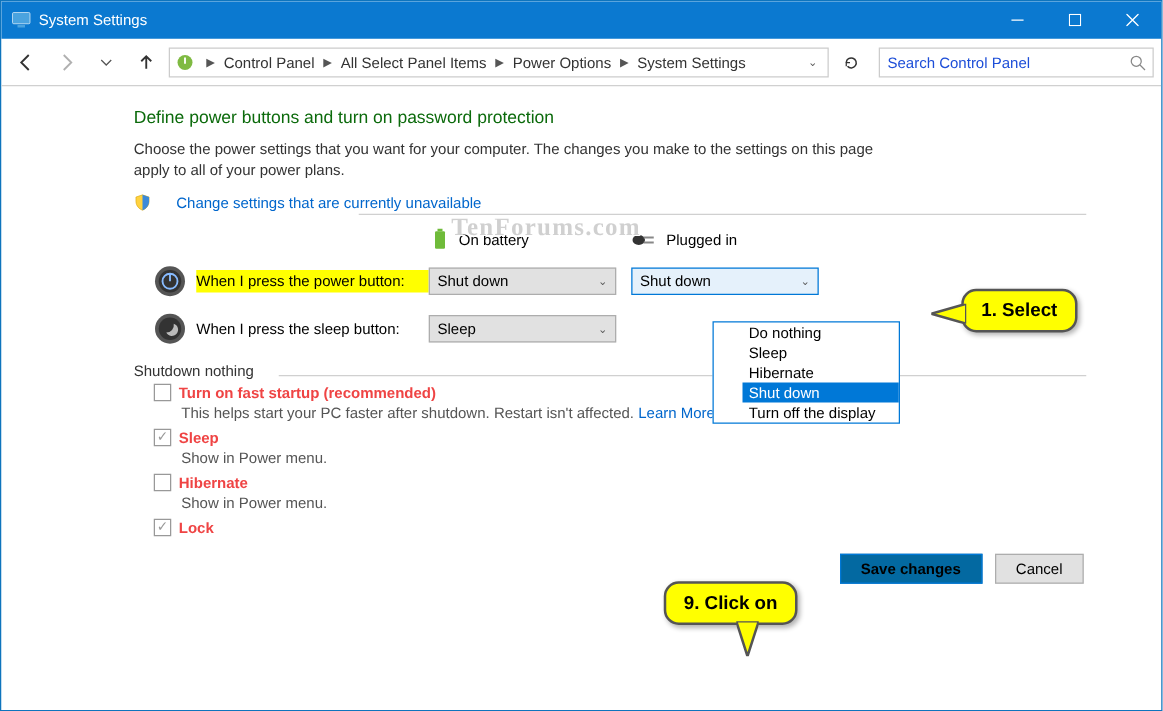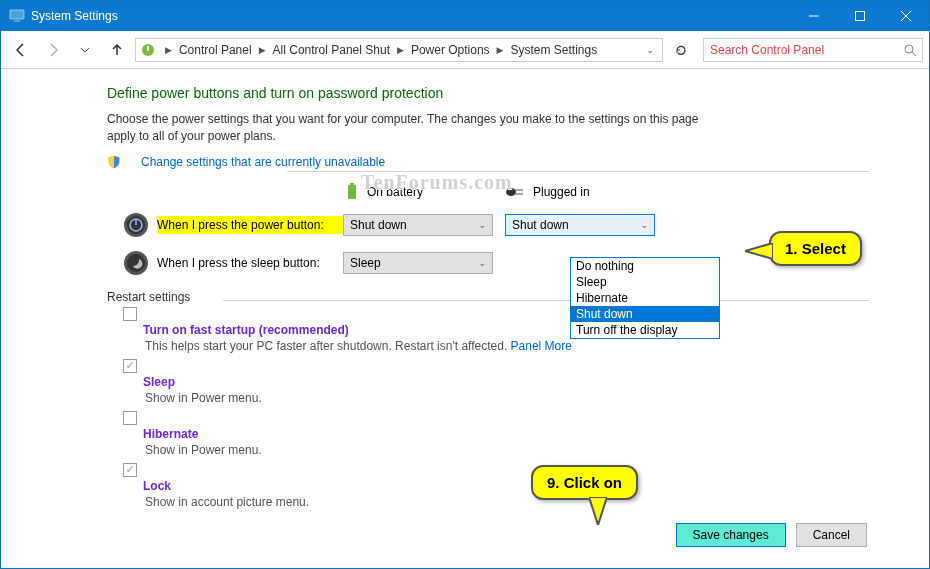--- a/index.html
+++ b/index.html
@@ -12,21 +12,21 @@
 .titlebar .winbtn { width: 46px; height: 30px; display: flex; align-items: center; justify-content: center; color: #fff; }
 
 
 .navbar { height: 38px; border-bottom: 1px solid #d0d0d0; display: flex; align-items: center; padding: 0 6px; gap: 4px; font-size: 12px; color: #333; }
 .navbtn { width: 28px; height: 28px; display: flex; align-items: center; justify-content: center; border-radius: 2px; }
 .navbtn.disabled svg path { stroke: #b0b0b0; }
 .breadcrumb { flex: 1; display: flex; align-items: center; height: 24px; border: 1px solid #ccc; padding: 0 4px; background: #fff; }
 .breadcrumb .bicon { width: 16px; height: 16px; margin-right: 4px; }
 .breadcrumb .sep { padding: 0 5px; color: #555; font-size: 9px; }
 .breadcrumb .crumb { padding: 2px 2px; }
-.search { width: 220px; height: 24px; border: 1px solid #ccc; margin-left: 4px; padding: 0 6px; font-size: 12px; color: #ef4444; display: flex; align-items: center; position: relative; }
+.search { width: 220px; height: 24px; border: 1px solid #ccc; margin-left: 4px; padding: 0 6px; font-size: 12px; color: #1d4ed8; display: flex; align-items: center; position: relative; }
 .search .sicon { position: absolute; right: 5px; top: 4px; }
 
 
 .content { padding: 16px 60px 10px 106px; position: relative; }
 h1 { color: #0b6a0b; font-size: 14px; font-weight: 400; margin-bottom: 10px; }
 .desc { font-size: 12px; color: #333; line-height: 1.4; margin-bottom: 10px; max-width: 600px; }
 .linkrow { display: flex; align-items: center; gap: 20px; margin-bottom: 14px; }
 .linkrow a { color: #0066cc; font-size: 12px; text-decoration: none; }
 .shield { width: 14px; height: 14px; }
 
@@ -36,36 +36,36 @@
 .colheaders .col { width: 160px; display: flex; align-items: center; gap: 6px; font-size: 12px; }
 
 .row { display: flex; align-items: center; margin-bottom: 12px; margin-left: 16px; }
 .row .iconcirc { width: 26px; height: 26px; margin-right: 8px; }
 .row .label { width: 186px; font-size: 12px; position: relative; }
 .row .label.hl { background: #ffff00; padding: 2px 0; }
 .row .combo { width: 150px; height: 22px; border: 1px solid #adadad; background: #e1e1e1; font-size: 12px; padding: 0 6px; display: flex; align-items: center; justify-content: space-between; margin-right: 12px; position: relative; }
 .row .combo.open { background: #e5f1fb; border-color: #0078d7; }
 .row .combo .chev { font-size: 9px; color: #555; }
 
-.dropdown { position: absolute; top: 256px; left: 569px; width: 150px; border: 1px solid #0078d7; background: #fff; font-size: 12px; z-index: 5; }
+.dropdown { position: absolute; top: 256px; left: 569px; width: 150px; border: 1px solid #0078d7; background: #fff; font-size: 12px; z-index: 5; padding-left: 23px; }
 .dropdown .opt { padding: 1px 5px; }
 .dropdown .opt.sel { background: #0078d7; color: #fff; }
 
 .hr { border: none; border-top: 1px solid #d0d0d0; margin-left: 116px; }
 
 .shutdown { margin-left: 16px; font-size: 12px; color: #333; }
 .shutdown .item { margin: 6px 0 2px 0; display: flex; align-items: flex-start; gap: 6px; }
 .shutdown .sub { margin-left: 22px; color: #555; margin-bottom: 4px; }
 .chk { width: 14px; height: 14px; border: 1px solid #999; background: #fff; display: inline-flex; align-items: center; justify-content: center; color: #999; font-size: 11px; }
-.shutdown .bold { font-weight: 600; color: #6d28d9; margin-top: 16px; }
+.shutdown .bold { font-weight: 600; color: #ef4444; }
 .shutdown .learn { color: #0066cc; text-decoration: none; }
 
 .buttons { display: flex; gap: 10px; justify-content: flex-end; margin-top: 14px; padding-right: 2px; }
 .btn { height: 24px; padding: 0 16px; font-size: 12px; border: 1px solid #adadad; background: #e1e1e1; display: flex; align-items: center; }
-.btn.primary { background: #5eead4; border-color: #0078d7; }
+.btn.primary { background: #0369a1; border-color: #0078d7; font-weight: bold; }
 
 
 .callout { position: absolute; background: #ffff00; border: 2px solid #555; border-radius: 12px; padding: 7px 14px; font-size: 15px; font-weight: 700; z-index: 10; box-shadow: 2px 2px 4px rgba(0,0,0,.3); }
 .callout.c1 { top: 230px; left: 768px; }
 .callout.c2 { top: 464px; left: 530px; }
 .callout .tail { position: absolute; }
 .callout.c1 .tail { left: -26px; top: 10px; }
 .callout.c2 .tail { left: 56px; bottom: -27px; }
 
 .watermark { position: absolute; top: 170px; left: 360px; font-size: 20px; color: rgba(120,120,120,.35); font-weight: 600; font-family: Georgia, serif; letter-spacing: 1px; pointer-events: none; text-shadow: 1px 1px 0 #fff, -1px -1px 0 #fff; }
@@ -119,21 +119,21 @@
       </svg>
     </div>
   <div class="breadcrumb">
     <svg class="bicon" viewBox="0 0 16 16">
         <circle cx="8" cy="8" r="6" fill="#7fba42"></circle>
         <path d="M8 4v5" stroke="#fff" stroke-width="1.5"></path>
       </svg>
     <span class="sep">▶</span>
     <span class="crumb">Control Panel</span>
       <span class="sep">▶</span>
-    <span class="crumb">All Control Panel Shut</span>
+    <span class="crumb">All Select Panel Items</span>
       <span class="sep">▶</span>
     <span class="crumb">Power Options</span>
       <span class="sep">▶</span>
     <span class="crumb">System Settings</span>
     <div style="flex:1"></div>
     <span style="font-size:9px;color:#555;padding:0 4px">⌄</span>
   </div>
   <div class="navbtn">
       <svg width="14" height="14">
         <path d="M3 7a4 4 0 1 1 1 3" fill="none" stroke="#333" stroke-width="1.2"></path>
@@ -203,44 +203,43 @@
         <circle cx="13" cy="13" r="9" fill="#333"></circle>
         <path d="M16 9a5 5 0 1 1-6 7 6 6 0 0 0 6-7z" fill="#bbb"></path>
       </svg>
     <div class="label">When I press the sleep button:</div>
     <div class="combo">
         <span>Sleep</span>
         <span class="chev">⌄</span>
       </div>
   </div>
 
-  <div class="section-label" style="margin-top:14px">Restart settings</div>
+  <div class="section-label" style="margin-top:14px">Shutdown nothing</div>
   <hr class="hr" style="margin-top:-12px;margin-bottom:6px">
 
   <div class="shutdown">
     <div class="item">
         <span class="chk"></span>
         <span class="bold">Turn on fast startup (recommended)</span>
       </div>
-    <div class="sub"><span>This helps start your PC faster after shutdown. Restart isn't affected.</span> <a href="#" class="learn">Panel More</a></div>
+    <div class="sub"><span>This helps start your PC faster after shutdown. Restart isn't affected.</span> <a href="#" class="learn">Learn More</a></div>
     <div class="item">
         <span class="chk">✓</span>
         <span class="bold">Sleep</span>
       </div>
     <div class="sub">Show in Power menu.</div>
     <div class="item">
         <span class="chk"></span>
         <span class="bold">Hibernate</span>
       </div>
     <div class="sub">Show in Power menu.</div>
     <div class="item">
         <span class="chk">✓</span>
         <span class="bold">Lock</span>
       </div>
-    <div class="sub">Show in account picture menu.</div>
   </div>
 
   <div class="buttons">
     <div class="btn primary">Save changes</div>
     <div class="btn">Cancel</div>
   </div>
 </div>
 
 <div class="dropdown">
   <div class="opt">Do nothing</div>

